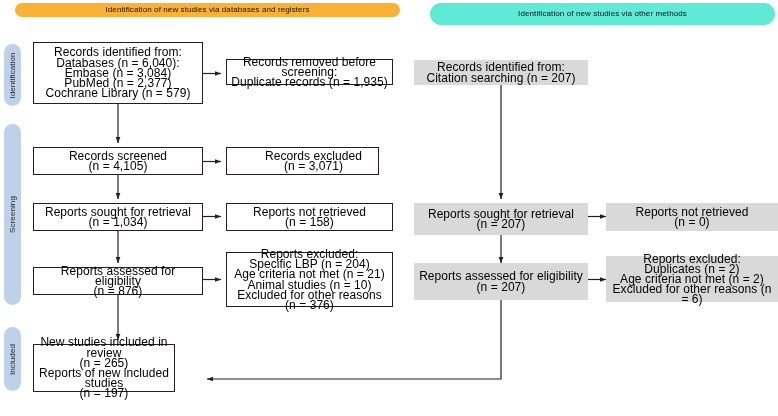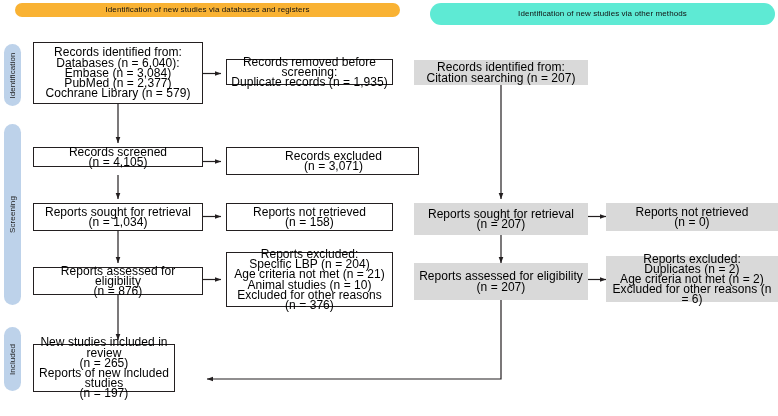--- a/index.html
+++ b/index.html
@@ -154,26 +154,26 @@
 Embase (n = 3,084)
 PubMed (n = 2,377)
 Cochrane Library (n = 579)</span>
   </div>
 
   <div class="node white" style="left:226px; top:59px; width:167px; height:26px;">
     <span class="node-text">Records removed before screening:
 Duplicate records (n = 1,935)</span>
   </div>
 
-  <div class="node white" style="left:33px; top:147px; width:170px; height:20px;text-align:center;">
+  <div class="node white" style="left:33px; top:147px; width:170px; height:28px;text-align:center;">
     <span class="node-text">Records screened
 (n = 4,105)</span>
   </div>
 
-  <div class="node white" style="left:226px; top:147px; width:193px; height:28px;padding-left:26px;">
+  <div class="node white" style="left:226px; top:147px; width:153px; height:28px;padding-left:26px;">
     <span class="node-text">Records excluded
 (n = 3,071)</span>
   </div>
 
   <div class="node white" style="left:33px; top:203px; width:170px; height:28px;">
     <span class="node-text">Reports sought for retrieval
 (n = 1,034)</span>
   </div>
 
   <div class="node white" style="left:226px; top:203px; width:167px; height:28px;">

